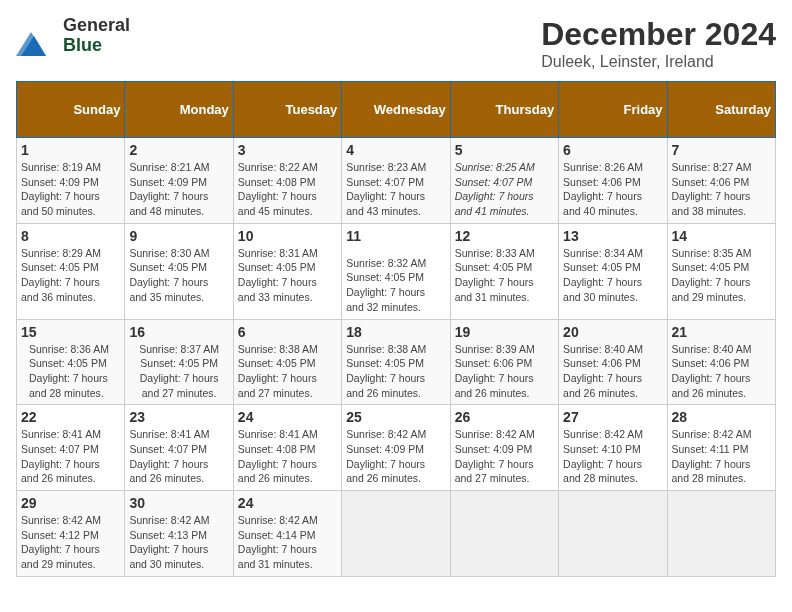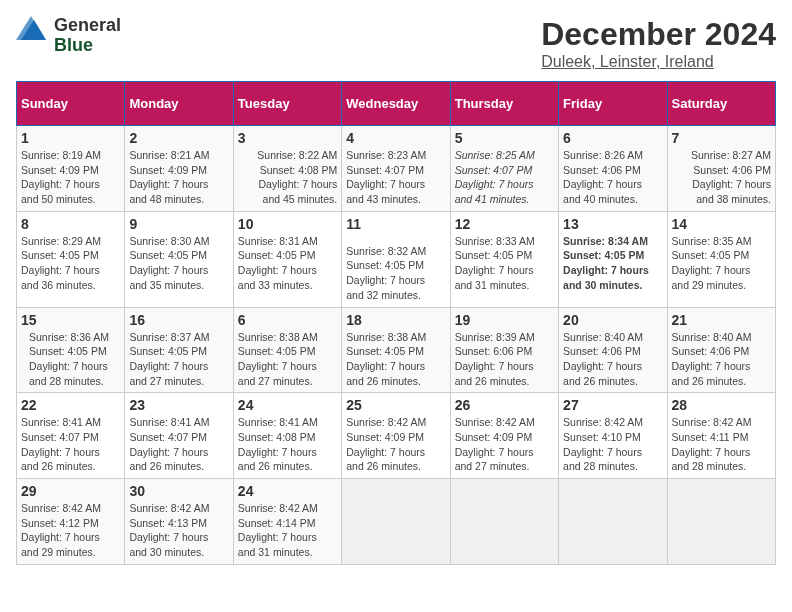--- a/index.html
+++ b/index.html
@@ -11,49 +11,48 @@
       padding: 16px;
     }
     .header-area {
       display: flex;
       justify-content: space-between;
       align-items: flex-start;
       margin-bottom: 10px;
     }
     .logo {
       display: flex;
-      align-items: flex-start;
-      gap: 8px;
+      align-items: flex-end;
+      gap: 17px;
     }
     .logo-icon {
       width: 30px;
       height: 24px;
     }
     .title-area {
     }
     .main-title {
       font-size: 32px;
       font-weight: bold;
       color: #333;
     }
     .sub-title {
       font-size: 16px;
       color: #555;
-      text-decoration: underline;
     }
     table {
       width: 100%;
       border-collapse: collapse;
       font-size: 11px;
     }
     thead th {
-      background-color: #be185d;
+      background-color: #a16207;
       color: #fff;
-      padding: 14px 4px;
-      text-align: left;
+      padding: 20px 4px;
+      text-align: right;
       font-size: 13px;
       font-weight: bold;
       border: 1px solid #1a6bb5;
     }
     tbody td {
       border: 1px solid #ccc;
       vertical-align: top;
       padding: 4px;
       background: #fff;
       min-height: 80px;
@@ -123,21 +122,21 @@
         </td>
         <td>
           <span class="day-number">2</span>
           <div class="day-info" style="white-space: pre-line;">Sunrise: 8:21 AM
 Sunset: 4:09 PM
 Daylight: 7 hours
 and 48 minutes.</div>
         </td>
         <td>
           <span class="day-number">3</span>
-          <div class="day-info" style="white-space: pre-line; text-align: right;">Sunrise: 8:22 AM
+          <div class="day-info" style="white-space: pre-line;">Sunrise: 8:22 AM
 Sunset: 4:08 PM
 Daylight: 7 hours
 and 45 minutes.</div>
         </td>
         <td>
           <span class="day-number">4</span>
           <div class="day-info" style="white-space: pre-line;">Sunrise: 8:23 AM
 Sunset: 4:07 PM
 Daylight: 7 hours
 and 43 minutes.</div>
@@ -151,21 +150,21 @@
         </td>
         <td>
           <span class="day-number">6</span>
           <div class="day-info" style="white-space: pre-line;">Sunrise: 8:26 AM
 Sunset: 4:06 PM
 Daylight: 7 hours
 and 40 minutes.</div>
         </td>
         <td>
           <span class="day-number">7</span>
-          <div class="day-info" style="white-space: pre-line; text-align: right;">Sunrise: 8:27 AM
+          <div class="day-info" style="white-space: pre-line;">Sunrise: 8:27 AM
 Sunset: 4:06 PM
 Daylight: 7 hours
 and 38 minutes.</div>
         </td>
       </tr>
       <tr>
         <td>
           <span class="day-number">8</span>
           <div class="day-info" style="white-space: pre-line;">Sunrise: 8:29 AM
 Sunset: 4:05 PM
@@ -195,21 +194,21 @@
         </td>
         <td>
           <span class="day-number">12</span>
           <div class="day-info" style="white-space: pre-line;">Sunrise: 8:33 AM
 Sunset: 4:05 PM
 Daylight: 7 hours
 and 31 minutes.</div>
         </td>
         <td>
           <span class="day-number">13</span>
-          <div class="day-info" style="white-space: pre-line; font-weight: bold;">Sunrise: 8:34 AM
+          <div class="day-info" style="white-space: pre-line;">Sunrise: 8:34 AM
 Sunset: 4:05 PM
 Daylight: 7 hours
 and 30 minutes.</div>
         </td>
         <td>
           <span class="day-number">14</span>
           <div class="day-info" style="white-space: pre-line;">Sunrise: 8:35 AM
 Sunset: 4:05 PM
 Daylight: 7 hours
 and 29 minutes.</div>
@@ -218,21 +217,21 @@
       <tr>
         <td>
           <span class="day-number">15</span>
           <div class="day-info" style="white-space: pre-line; margin-left: 8px;">Sunrise: 8:36 AM
 Sunset: 4:05 PM
 Daylight: 7 hours
 and 28 minutes.</div>
         </td>
         <td>
           <span class="day-number">16</span>
-          <div class="day-info" style="white-space: pre-line;">Sunrise: 8:37 AM
+          <div class="day-info" style="white-space: pre-line; text-align: center;">Sunrise: 8:37 AM
 Sunset: 4:05 PM
 Daylight: 7 hours
 and 27 minutes.</div>
         </td>
         <td>
           <span class="day-number">6</span>
           <div class="day-info" style="white-space: pre-line;">Sunrise: 8:38 AM
 Sunset: 4:05 PM
 Daylight: 7 hours
 and 27 minutes.</div>

